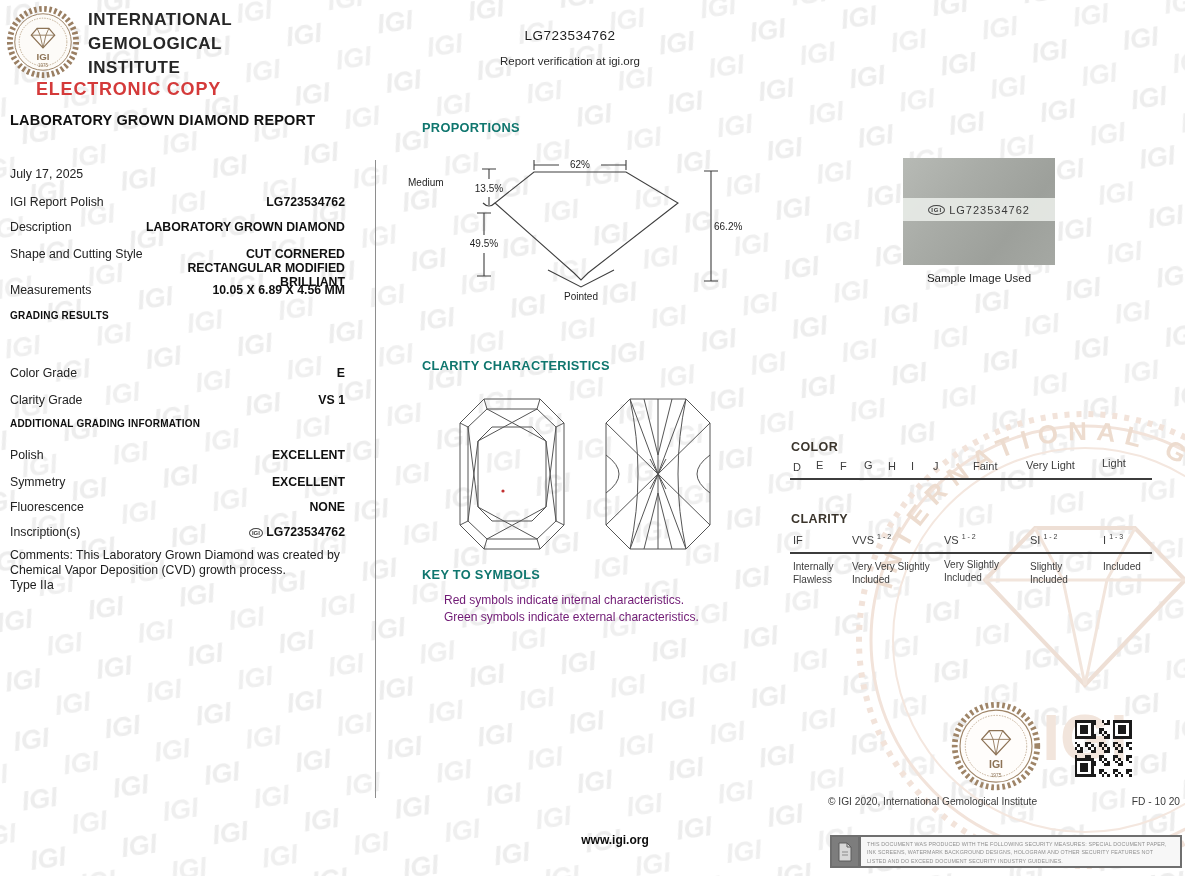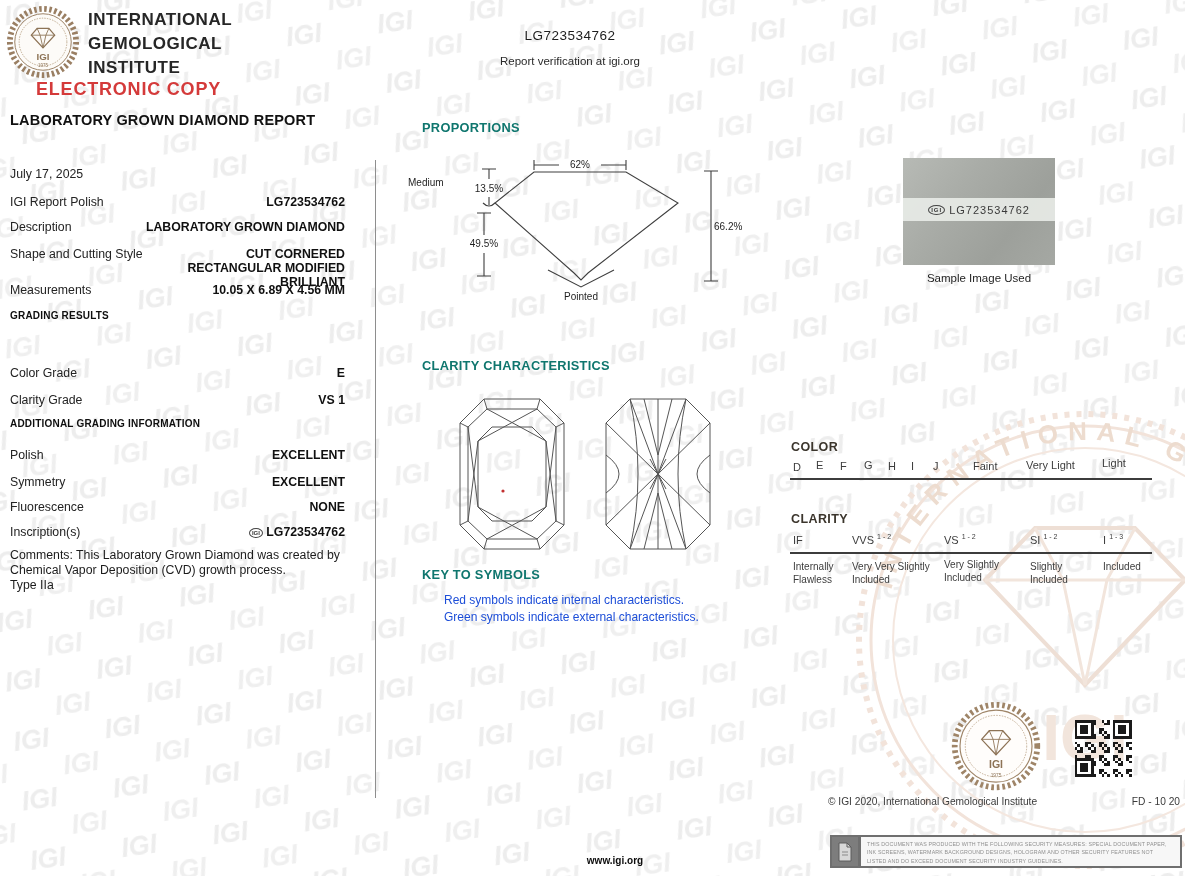--- a/index.html
+++ b/index.html
@@ -20,42 +20,42 @@
   .row .val{font-weight:bold;color:#101010;text-align:right;}
   .sec-h{left:10px;font-size:10px;font-weight:bold;color:#0e0e0e;letter-spacing:.2px;}
   .comments{left:10px;top:548px;width:348px;font-size:12.3px;line-height:1.2;color:#1c1c1c;}
   .divider{left:375px;top:160px;width:1px;height:638px;background:#8e8e8e;}
 
   
   .verify{left:415px;top:28px;width:310px;text-align:center;}
   .verify .num{font-size:13.5px;color:#1d1d1d;letter-spacing:.5px;}
   .verify .note{font-size:11.5px;color:#2a2a2a;margin-top:12px;}
   .h-small{font-size:12.8px;font-weight:bold;color:#0f766e;letter-spacing:.3px;}
-  .key-lines{left:444px;top:592px;font-size:12px;color:#1d4ed8;line-height:1.4;}
+  .key-lines{left:444px;top:592px;font-size:12px;color:#701a75;line-height:1.4;}
 
   
   .sample{left:903px;top:158px;width:152px;height:107px;
           background:linear-gradient(128deg,#b7bab5 0%,#a9aca7 35%,#9da09b 70%,#a5a8a3 100%);}
   .sample .band{position:absolute;left:0;right:0;top:40px;height:23px;
           background:rgba(233,236,232,.9);display:flex;align-items:center;justify-content:center;
           font-size:11px;color:#3a3a3a;letter-spacing:1px;gap:4px;}
   .sample-cap{left:903px;top:272px;width:152px;text-align:center;font-size:11.5px;color:#1e1e1e;}
 
   .igi-mark{display:inline-block;border:1px solid #444;border-radius:50%;
             font-size:6px;line-height:8px;padding:0 2px;color:#333;font-weight:bold;vertical-align:1px;}
 
   
   .scale-h{font-size:12.5px;font-weight:bold;color:#3b352c;letter-spacing:.4px;}
   .gletter{font-size:11px;color:#3d3d3d;}
   .hline{height:1.5px;background:#3c3c3c;}
   .gdesc{font-size:10px;color:#3d3d3d;line-height:1.3;}
   sup{font-size:7px;color:#3d3d3d;}
 
   .copyright{font-size:10.2px;color:#3a3a3a;}
-  .website{left:540px;top:833px;width:150px;text-align:center;font-size:10px;font-weight:bold;color:#0c0c0c;margin-top:22px;}
+  .website{left:540px;top:833px;width:150px;text-align:center;font-size:12px;font-weight:bold;color:#0c0c0c;}
 
   
   .secbar{left:830px;top:835px;width:352px;height:33px;background:#6f6f6f;
           display:flex;align-items:stretch;box-sizing:border-box;padding:2px;gap:3px;}
   .secbar .icon{width:26px;display:flex;align-items:center;justify-content:center;background:#7d7d7d;}
   .secbar .sectext{flex:1;background:#f7f7f7;color:#8f8f8f;font-size:5.3px;line-height:1.6;
           padding:3px 6px;text-transform:uppercase;letter-spacing:.15px;}
   svg text{font-family:"Liberation Sans",sans-serif;}
 </style>
 </head>

